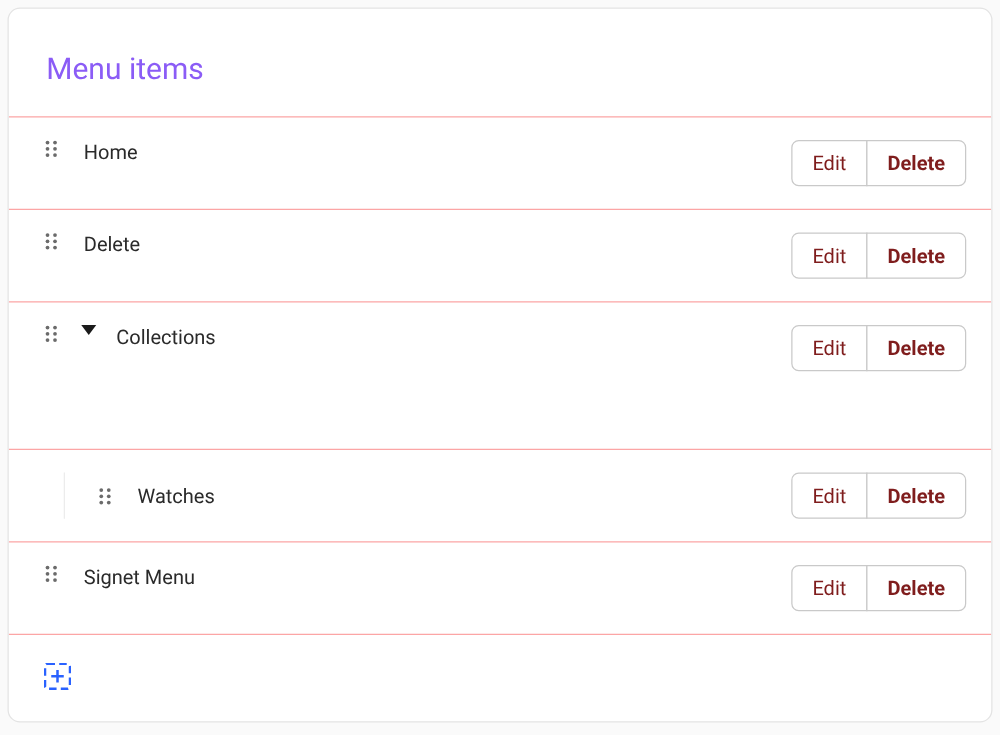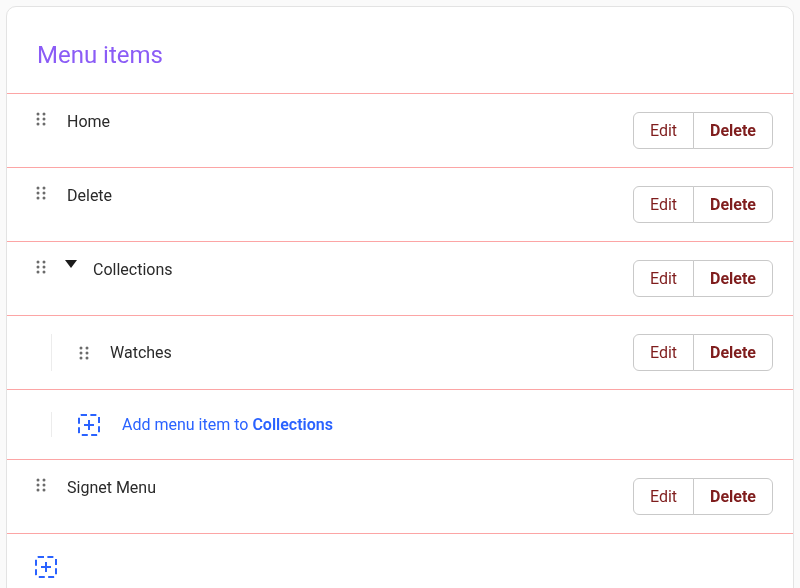--- a/index.html
+++ b/index.html
@@ -31,20 +31,21 @@
       color: #8b5cf6;
     }
     .row {
       display: flex;
       padding: 18px 20px 18px 28px;
       border-top: 1px solid #fca5a5;
       min-height: 70px;
     }
     .row.child {
       padding-left: 0;
+      margin-top: 44px;
     }
     .row.add-row {
       padding-top: 22px;
       padding-bottom: 22px;
     }
     .indent-gutter {
       width: 44px;
       align-self: stretch;
     }
     .child-border {
@@ -230,30 +231,20 @@
       </span>
       <span class="label">Watches</span>
       <span class="spacer"></span>
       <span class="btn-group">
         <button class="btn">Edit</button>
         <button class="btn">Delete</button>
       </span>
     </div>
   </div>
 
-  <div class="row child add-row">
-    <span class="indent-gutter"></span>
-    <span class="child-border"></span>
-    <div class="child-content">
-      <span class="add-icon"></span>
-      <span class="add-text">
-        <span>Add menu item to </span><span class="strong">Collections</span>
-      </span>
-    </div>
-  </div>
 
   <div class="row">
     <span class="drag-handle">
       <svg class="drag-svg" viewBox="0 0 12 14">
           <circle cx="3" cy="2" r="1.5"></circle>
           <circle cx="9" cy="2" r="1.5"></circle>
           <circle cx="3" cy="7" r="1.5"></circle>
           <circle cx="9" cy="7" r="1.5"></circle>
           <circle cx="3" cy="12" r="1.5"></circle>
           <circle cx="9" cy="12" r="1.5"></circle>

